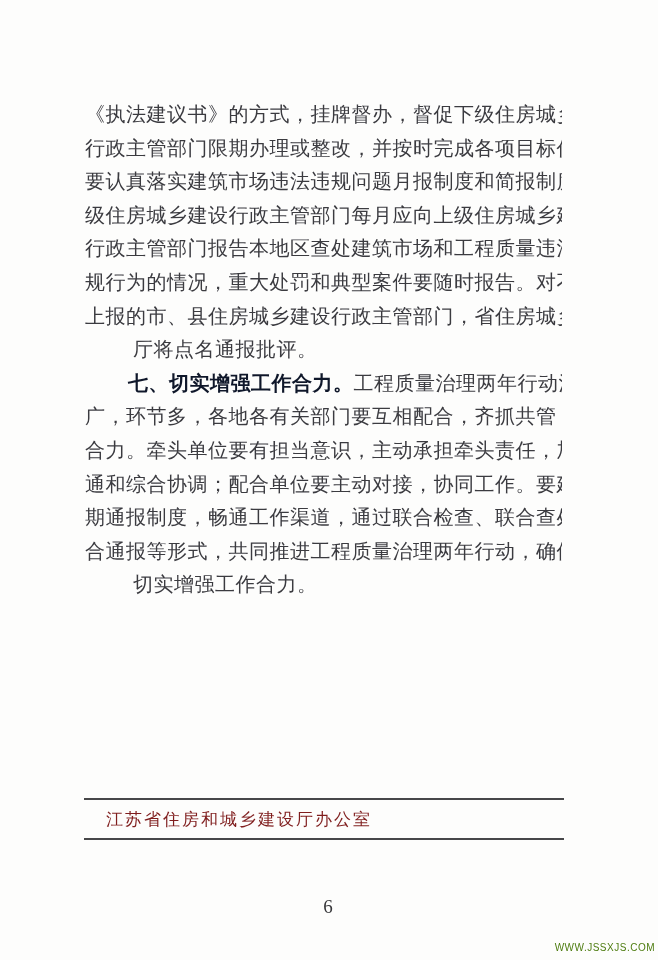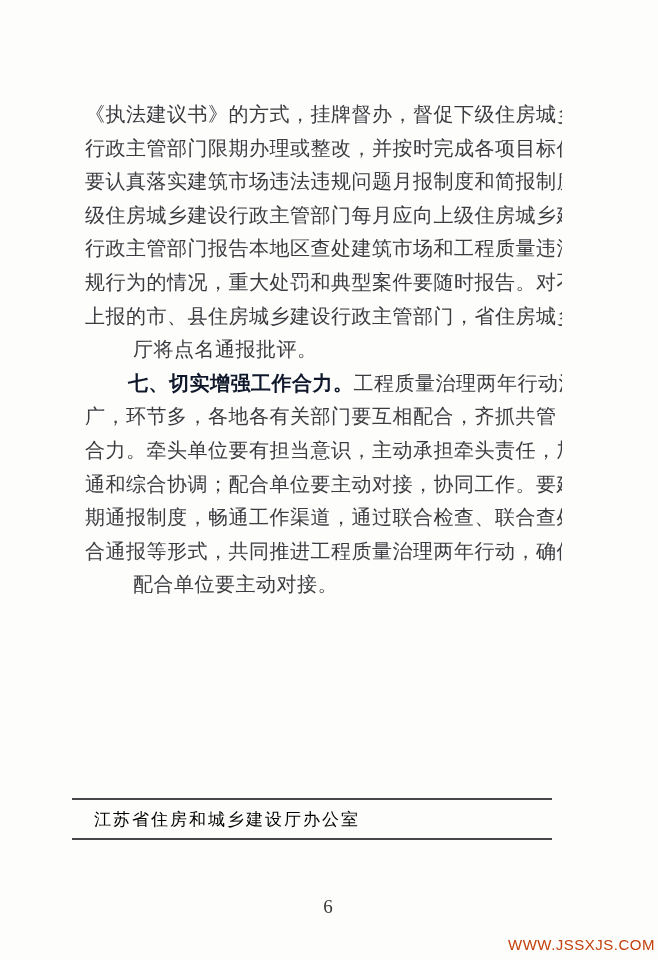--- a/index.html
+++ b/index.html
@@ -51,30 +51,30 @@
 
   .heading-bold {
     font-family: "Liberation Sans", sans-serif;
     font-weight: 700;
     color: #0f172a;
   }
 
   
   .colophon {
     position: absolute;
-    left: 72px;
+    left: 84px;
     top: 798px;
     width: 480px;
     height: 42px;
     border-top: 2px solid #474749;
     border-bottom: 2px solid #474749;
     display: flex;
     align-items: center;
     justify-content: space-between;
-    color: #000000;
+    color: #7f1d1d;
   }
 
   .colophon .issuer {
     padding-left: 22px;
     font-size: 17px;
     letter-spacing: 2px;
     white-space: pre;
   }
 
   .colophon .print-date {
@@ -94,23 +94,23 @@
     font-size: 19px;
     color: #38383b;
   }
 
   
   .watermark {
     position: absolute;
     right: 3px;
     bottom: 7px;
     font-family: "Liberation Sans", sans-serif;
-    font-size: 15px;
+    font-size: 10px;
     letter-spacing: 0.5px;
-    color: #c2410c;
+    color: #4d7c0f;
   }
 </style>
 </head>
 <body>
 
 <div class="page">
 
   <div class="text-column">
     <div class="t-line">《执法建议书》的方式，挂牌督办，督促下级住房城乡建设</div>
     <div class="t-line">行政主管部门限期办理或整改，并按时完成各项目标任务。</div>
@@ -121,21 +121,21 @@
     <div class="t-line">上报的市、县住房城乡建设行政主管部门，省住房城乡建设</div>
     <div class="t-line para-end">厅将点名通报批评。</div>
     <div class="t-line indent">
       <span class="heading-bold">七、切实增强工作合力。</span><span>工程质量治理两年行动涉及面</span>
     </div>
     <div class="t-line">广，环节多，各地各有关部门要互相配合，齐抓共管，形成</div>
     <div class="t-line">合力。牵头单位要有担当意识，主动承担牵头责任，加强沟</div>
     <div class="t-line">通和综合协调；配合单位要主动对接，协同工作。要建立定</div>
     <div class="t-line">期通报制度，畅通工作渠道，通过联合检查、联合查处、联</div>
     <div class="t-line">合通报等形式，共同推进工程质量治理两年行动，确保各项</div>
-    <div class="t-line para-end">配合单位要主动对接。</div>
+    <div class="t-line para-end">切实增强工作合力。</div>
   </div>
 
   <div class="colophon">
     <span class="issuer">江苏省住房和城乡建设厅办公室</span>
   </div>
 
   <div class="page-number">6</div>
 
   <div class="watermark">WWW.JSSXJS.COM</div>
 

